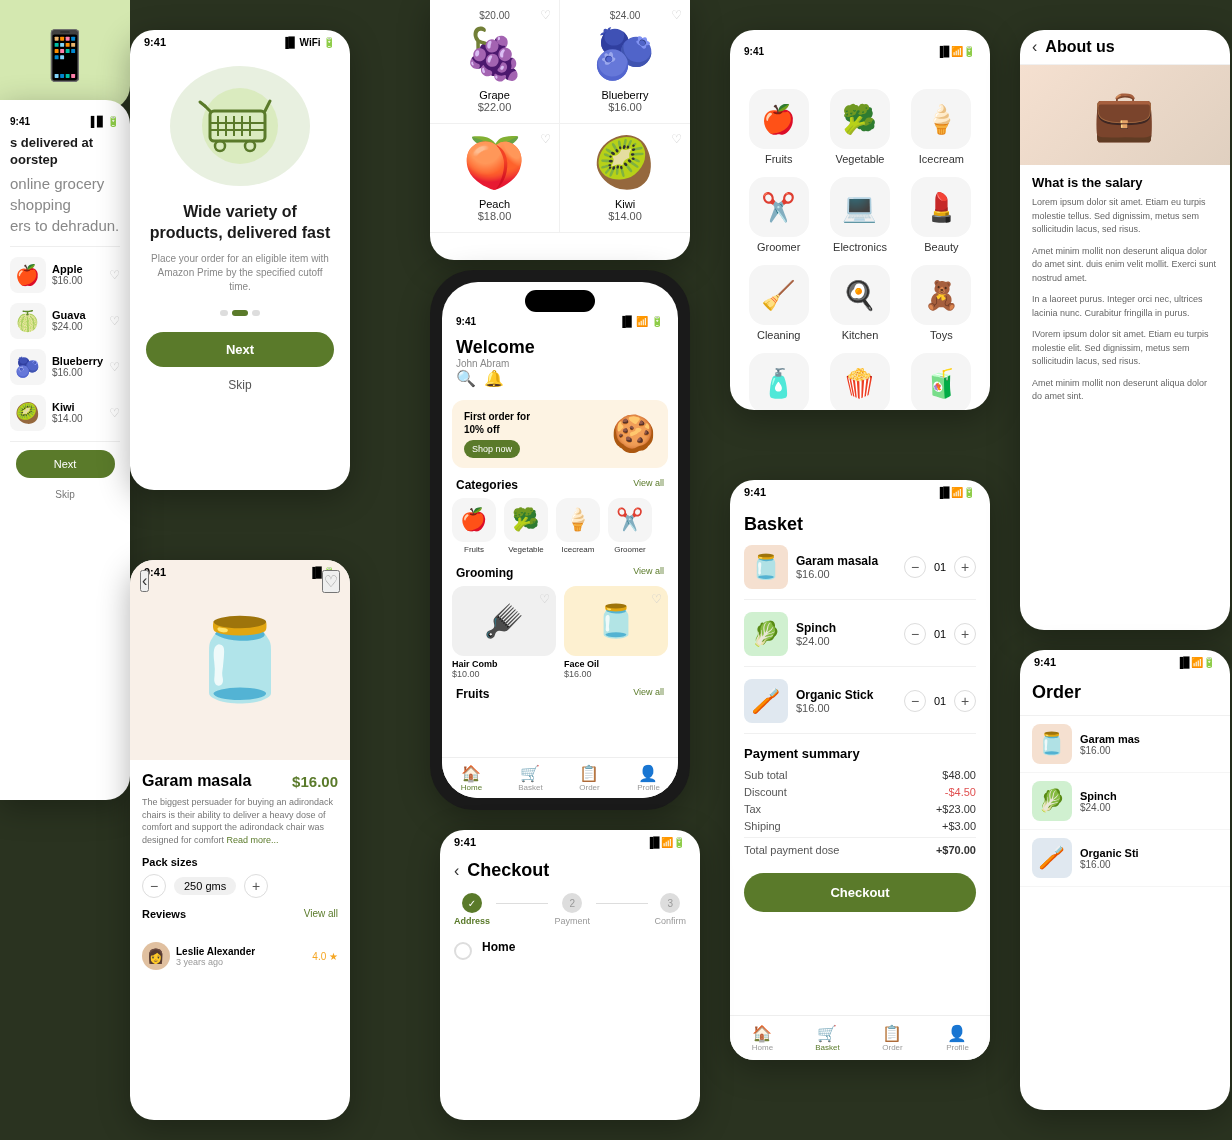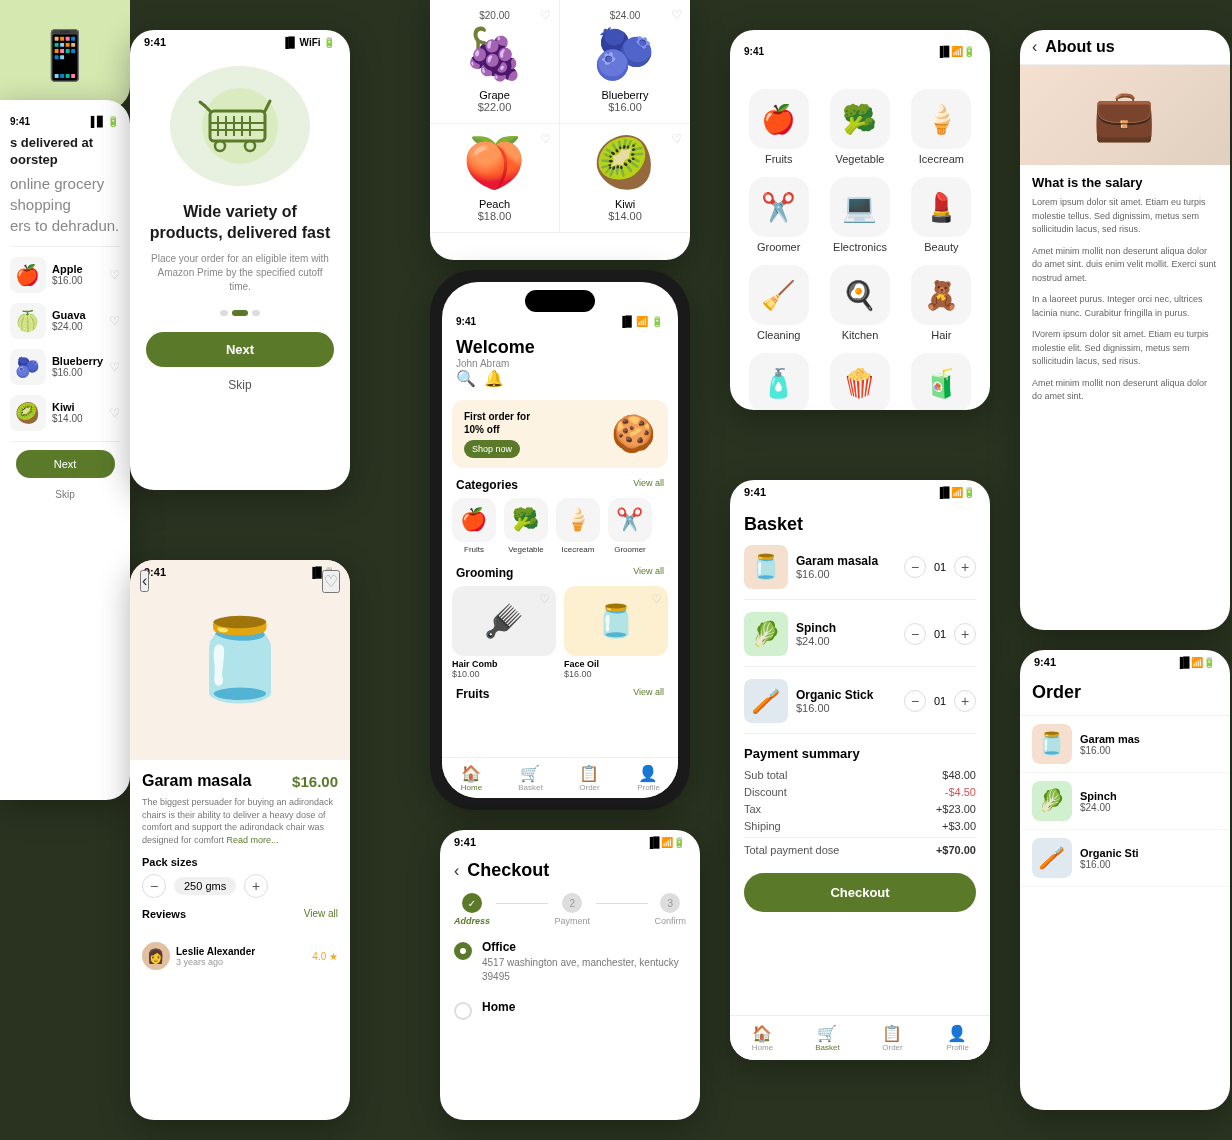--- a/index.html
+++ b/index.html
@@ -205,21 +205,21 @@
     }
     .checkout-header { display: flex; align-items: center; gap: 8px; padding: 10px 14px 6px; }
     .back-arrow { font-size: 16px; color: #333; }
     .checkout-title { font-size: 18px; font-weight: 700; }
     .step-row { display: flex; justify-content: space-around; padding: 6px 14px; align-items: center; }
     .step-item { text-align: center; }
     .step-circle { width: 20px; height: 20px; border-radius: 50%; display: flex; align-items: center; justify-content: center; margin: 0 auto 3px; font-size: 10px; }
     .step-circle.active { background: #5a7a2a; color: #fff; }
     .step-circle.inactive { background: #ddd; color: #999; }
     .step-label { font-size: 9px; color: #999; }
-    .step-label.active { color: #5a7a2a; font-weight: 600; font-style: italic; }
+    .step-label.active { color: #5a7a2a; font-weight: 600; }
     .step-line { flex: 1; height: 1px; background: #ddd; margin: 0 6px; margin-bottom: 12px; }
     .address-item { display: flex; align-items: flex-start; gap: 10px; padding: 8px 14px; }
     .addr-radio { width: 18px; height: 18px; border-radius: 50%; border: 2px solid #5a7a2a; background: #5a7a2a; display: flex; align-items: center; justify-content: center; flex-shrink: 0; margin-top: 2px; }
     .addr-radio-inner { width: 6px; height: 6px; border-radius: 50%; background: #fff; }
     .addr-radio-empty { width: 18px; height: 18px; border-radius: 50%; border: 2px solid #ddd; flex-shrink: 0; margin-top: 2px; }
     .addr-title { font-size: 12px; font-weight: 600; margin-bottom: 2px; }
     .addr-text { font-size: 10px; color: #777; line-height: 1.4; }
 
     
     #card-top-left-partial {
@@ -572,21 +572,21 @@
     <div class="cat-grid-item">
       <div class="cat-grid-icon">🧹</div>
       <div class="cat-grid-label">Cleaning</div>
     </div>
     <div class="cat-grid-item">
       <div class="cat-grid-icon">🍳</div>
       <div class="cat-grid-label">Kitchen</div>
     </div>
     <div class="cat-grid-item">
       <div class="cat-grid-icon">🧸</div>
-      <div class="cat-grid-label">Hair</div>
+      <div class="cat-grid-label">Toys</div>
     </div>
     <div class="cat-grid-item">
       <div class="cat-grid-icon">🧴</div>
 
     </div>
     <div class="cat-grid-item">
       <div class="cat-grid-icon">🍿</div>
 
     </div>
     <div class="cat-grid-item">
@@ -707,29 +707,20 @@
       <div class="step-circle inactive">2</div>
       <div class="step-label">Payment</div>
     </div>
     <div class="step-line"></div>
     <div class="step-item">
       <div class="step-circle inactive">3</div>
       <div class="step-label">Confirm</div>
     </div>
   </div>
   <div class="address-item">
-    <div class="addr-radio">
-      <div class="addr-radio-inner"></div>
-    </div>
-    <div>
-      <div class="addr-title">Office</div>
-      <div class="addr-text">4517 washington ave, manchester, kentucky 39495</div>
-    </div>
-  </div>
-  <div class="address-item">
     <div class="addr-radio-empty"></div>
     <div>
       <div class="addr-title">Home</div>
     </div>
   </div>
 </div>
 
 <div class="phone-card" id="card-about">
   <div class="about-header">
     <span class="about-back">‹</span>

